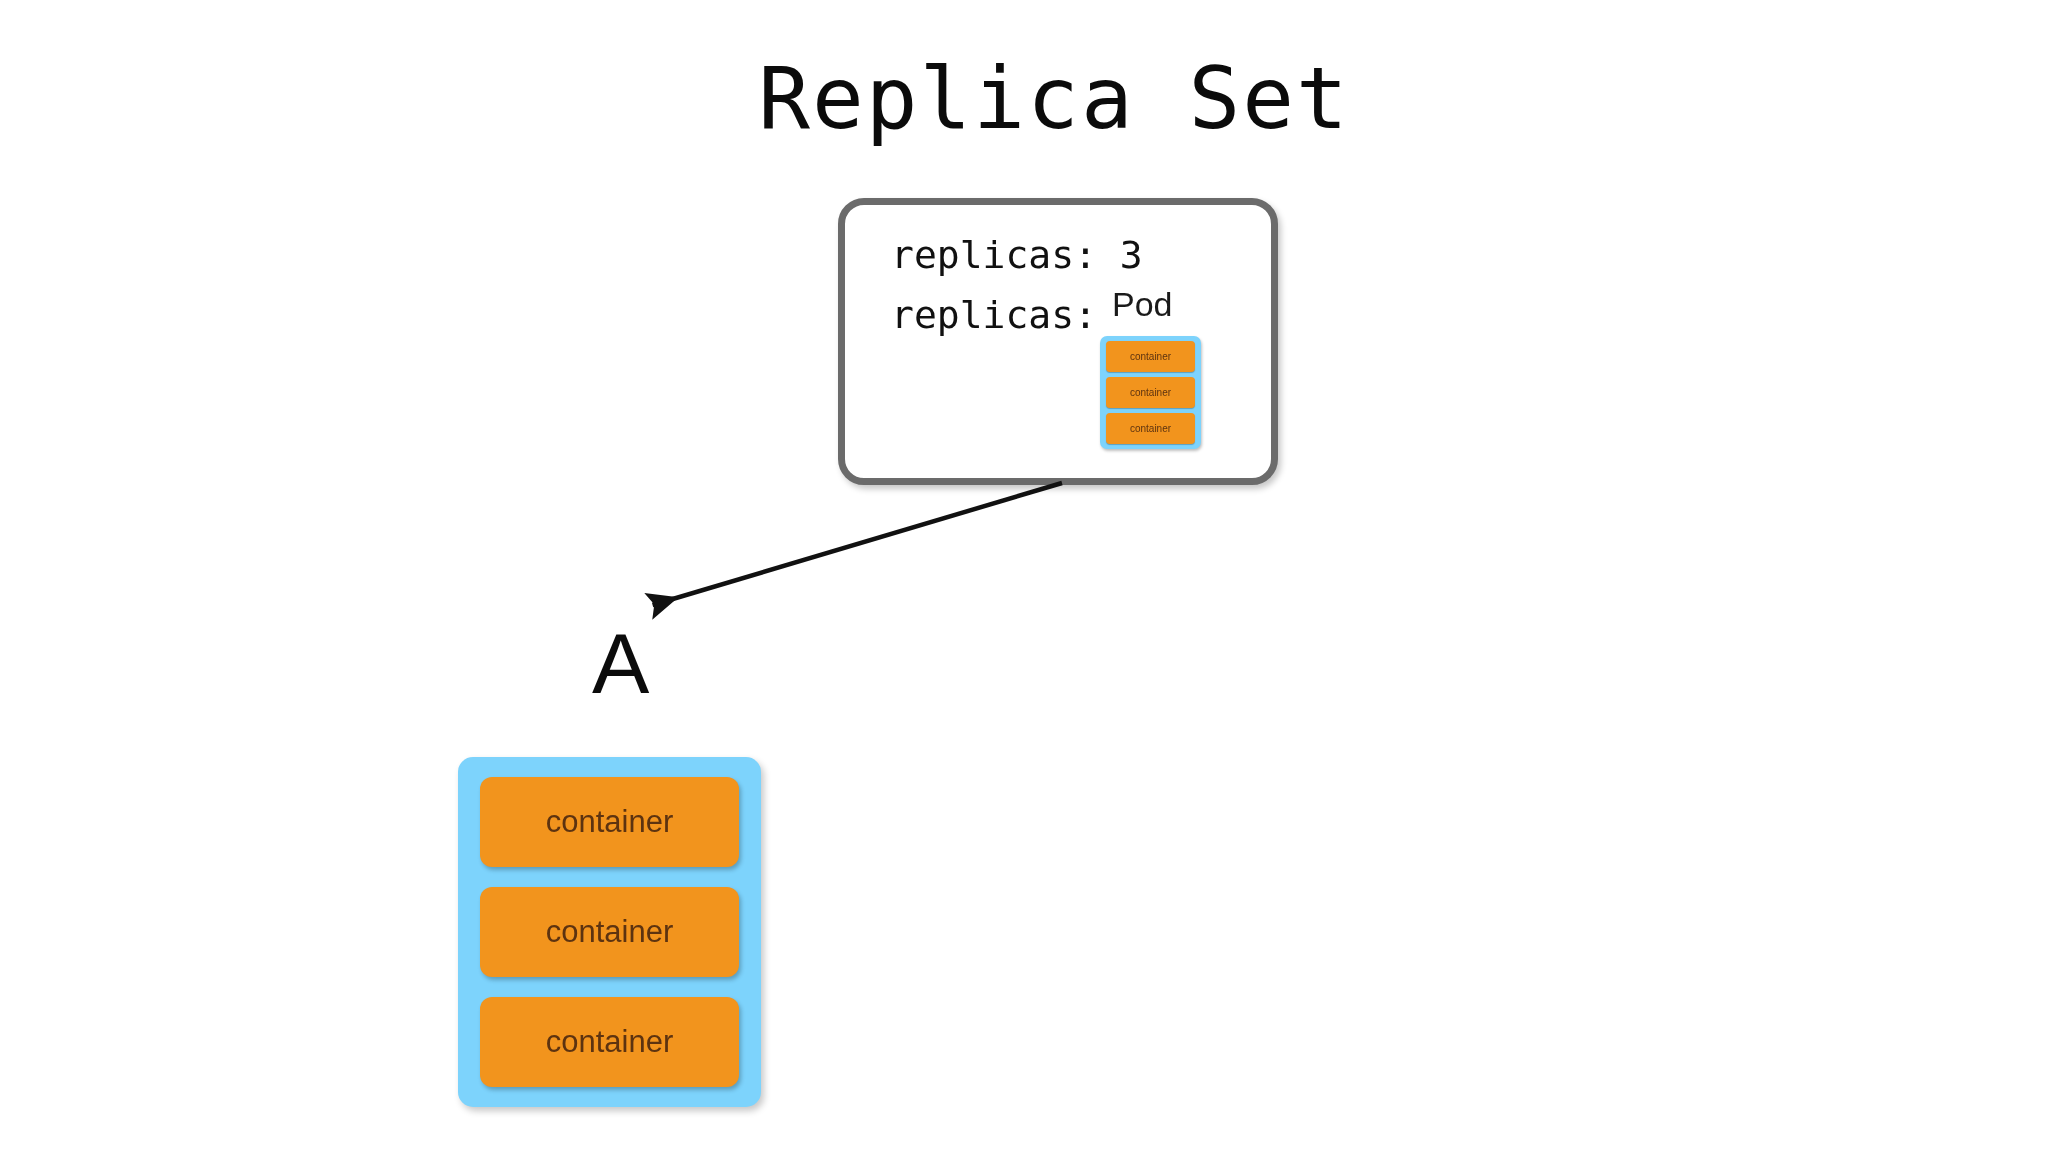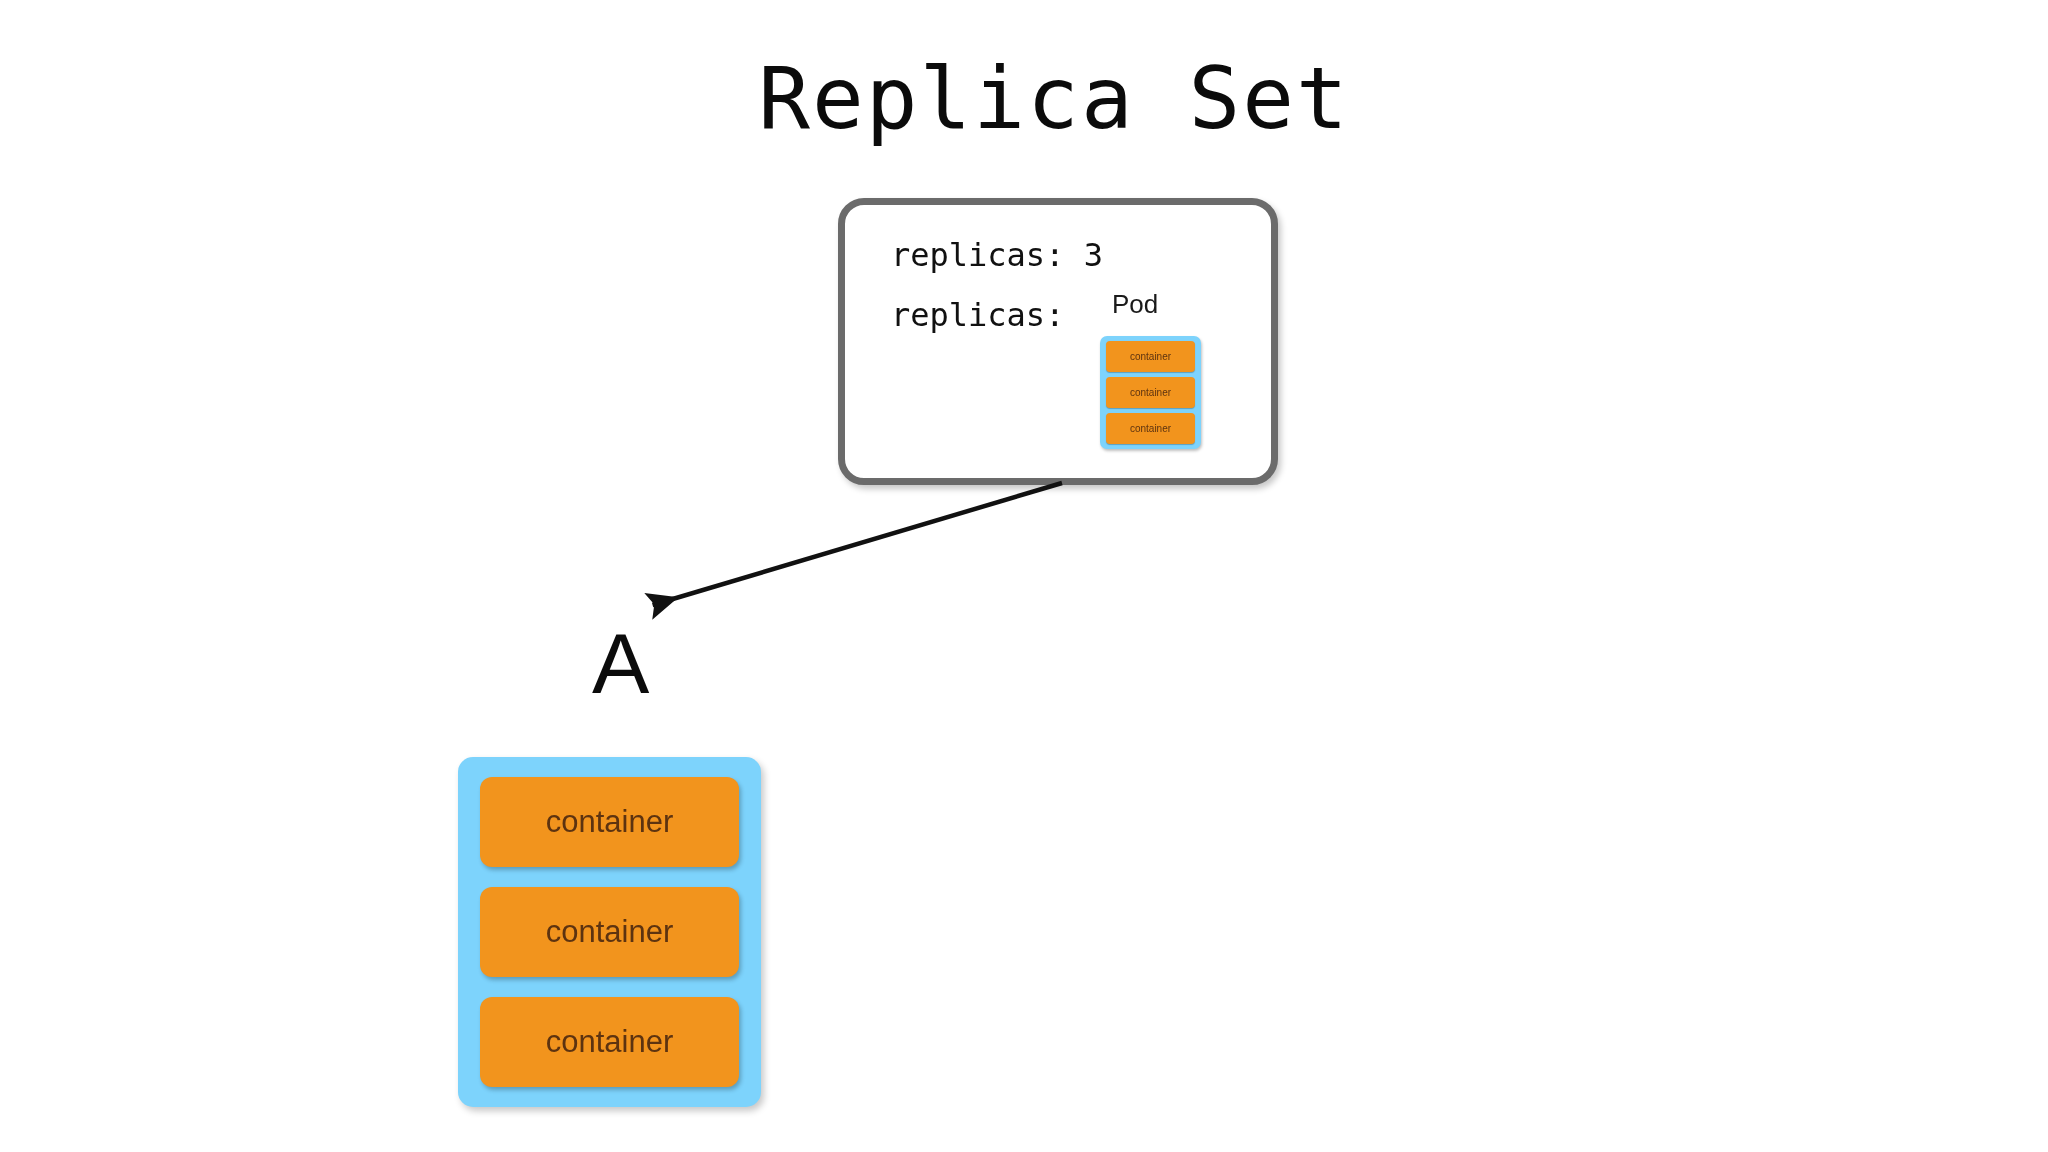--- a/index.html
+++ b/index.html
@@ -46,33 +46,33 @@
     height: 287px;
     box-sizing: border-box;
     background: #ffffff;
     border: 7px solid #6b6b6b;
     border-radius: 26px;
     box-shadow: 3px 4px 6px rgba(0,0,0,0.22);
   }
   .spec-line {
     position: absolute;
     font-family: "DejaVu Sans Mono", "Liberation Mono", monospace;
-    font-size: 32px;
+    font-size: 38px;
     line-height: 44px;
     color: #111111;
     white-space: pre;
   }
   .spec-replicas { left: 46px; top: 28px; }
   .spec-template { left: 46px; top: 88px; }
 
   
   .pod-label {
     position: absolute;
     font-family: "Liberation Sans", sans-serif;
-    font-size: 26px;
+    font-size: 34px;
     line-height: 30px;
     color: #1a1a1a;
     white-space: pre;
   }
   .pod-label-mini {
     left: 1112px;
     top: 289px;
   }
 
   

